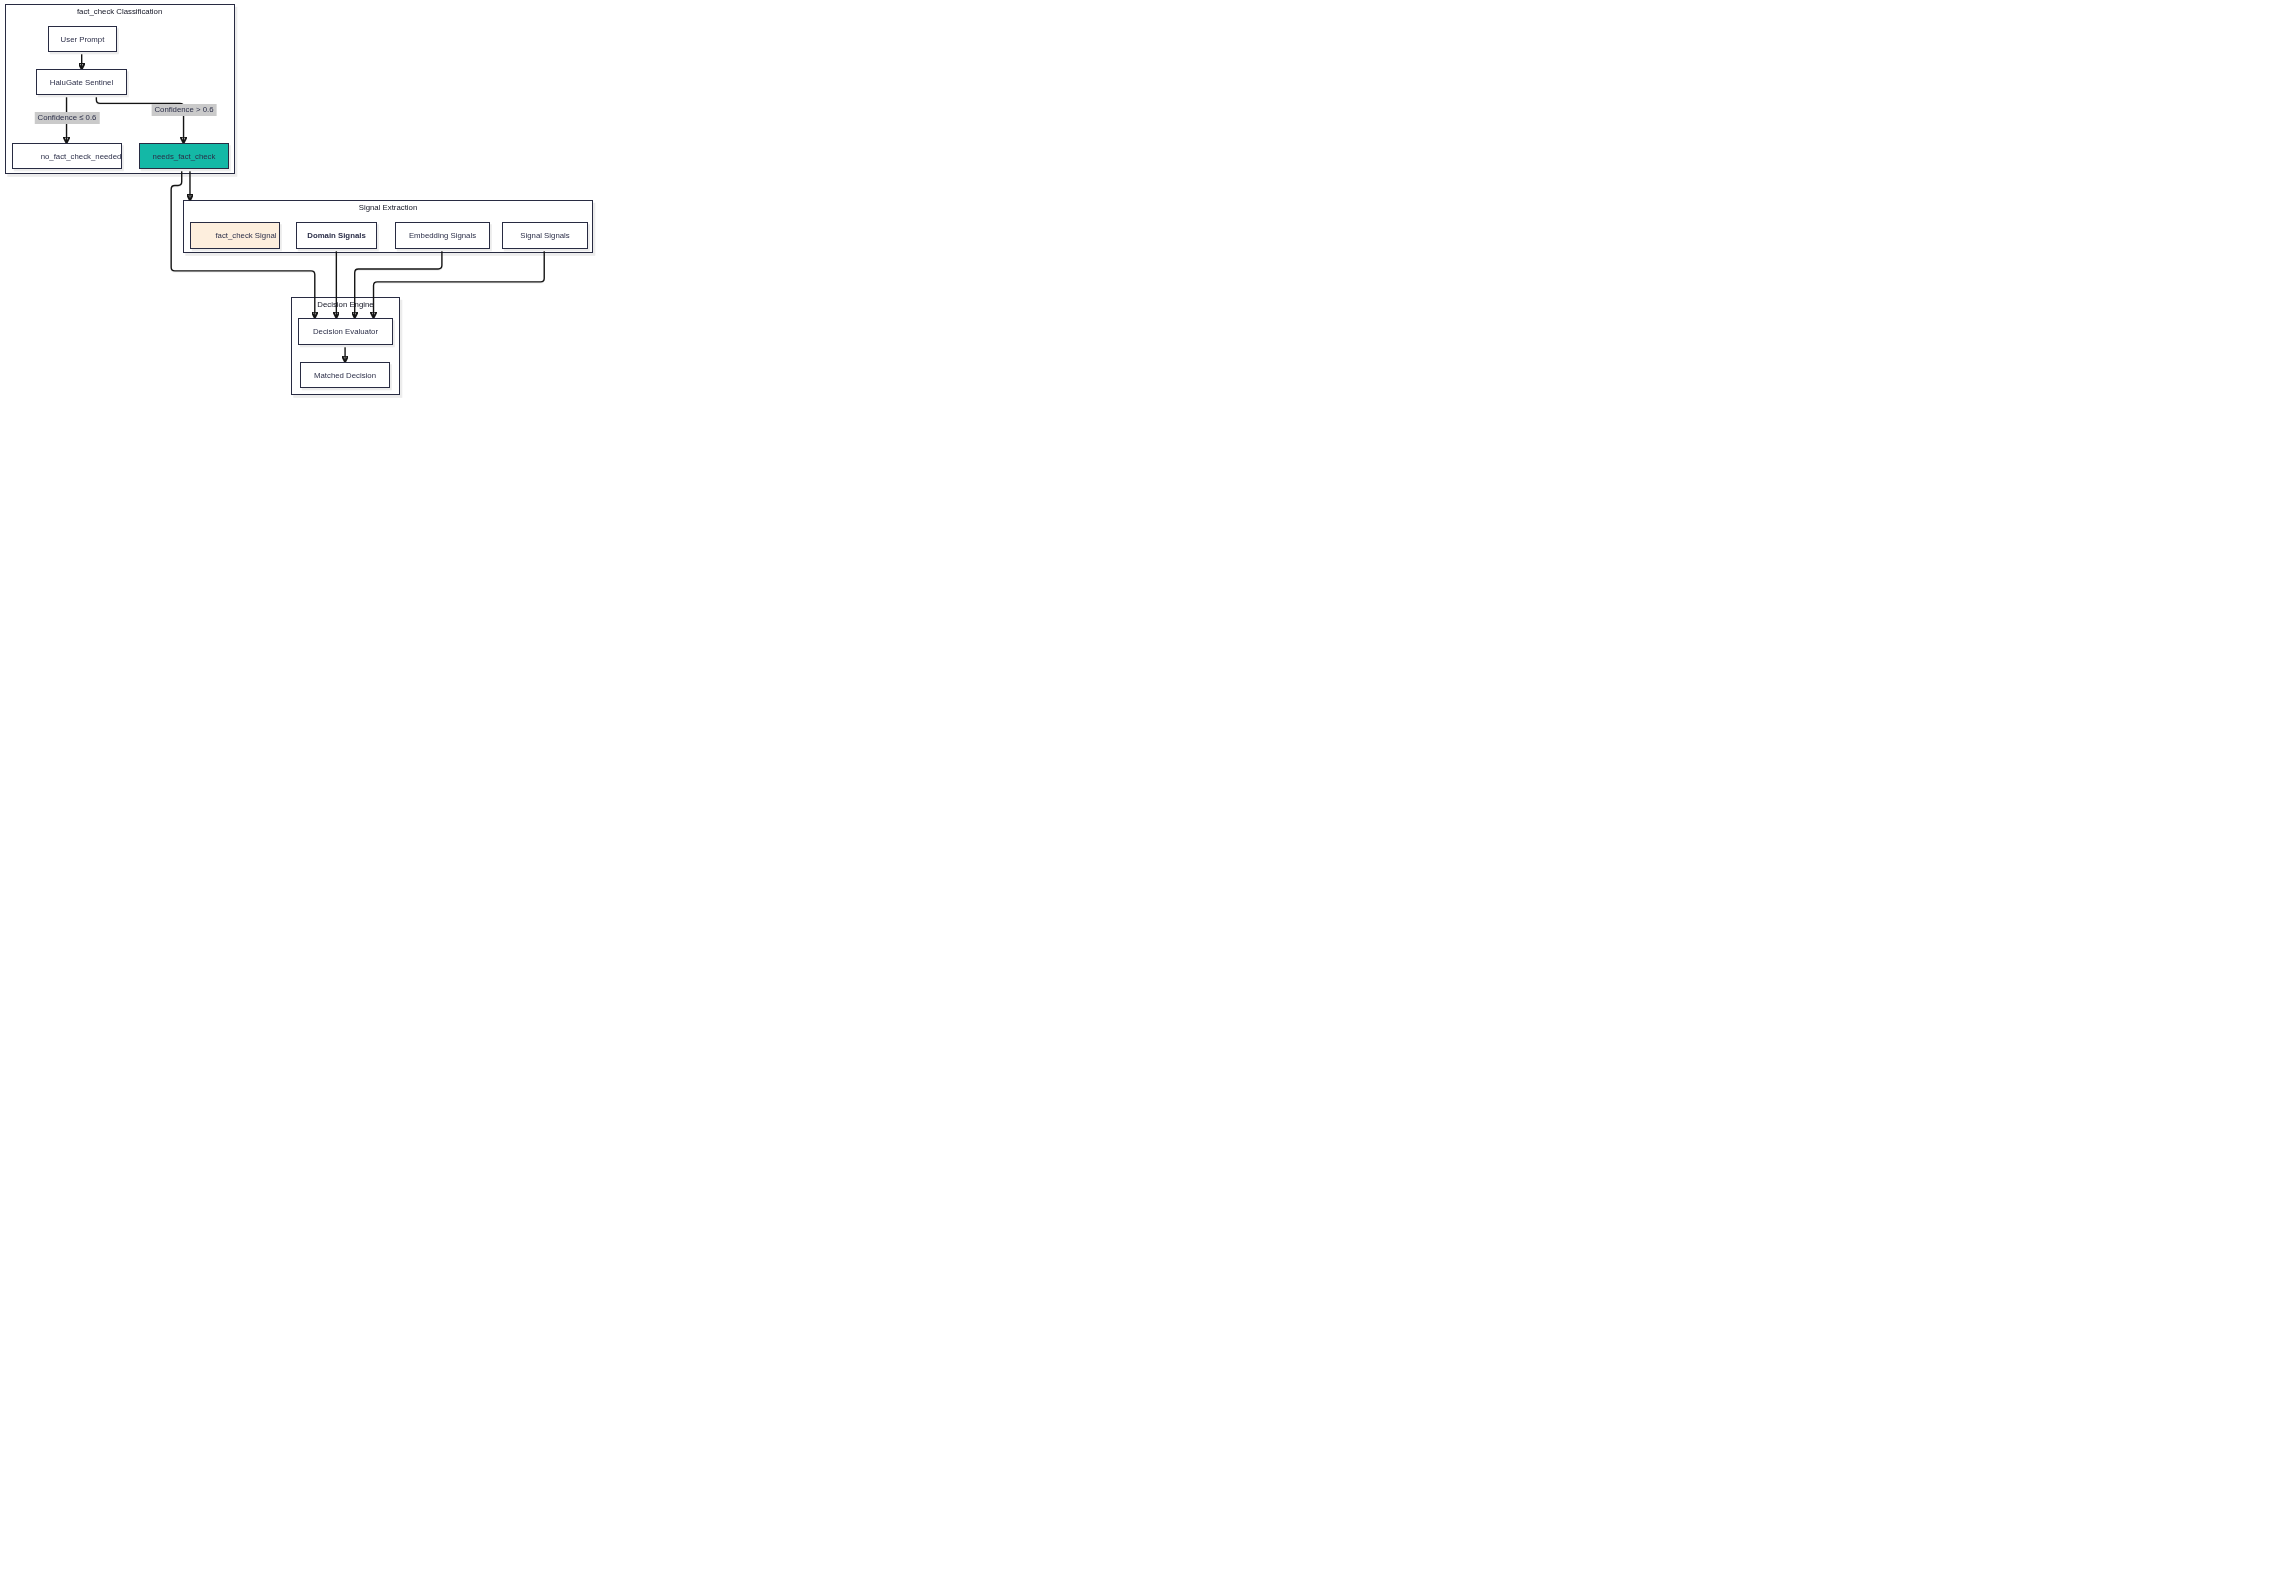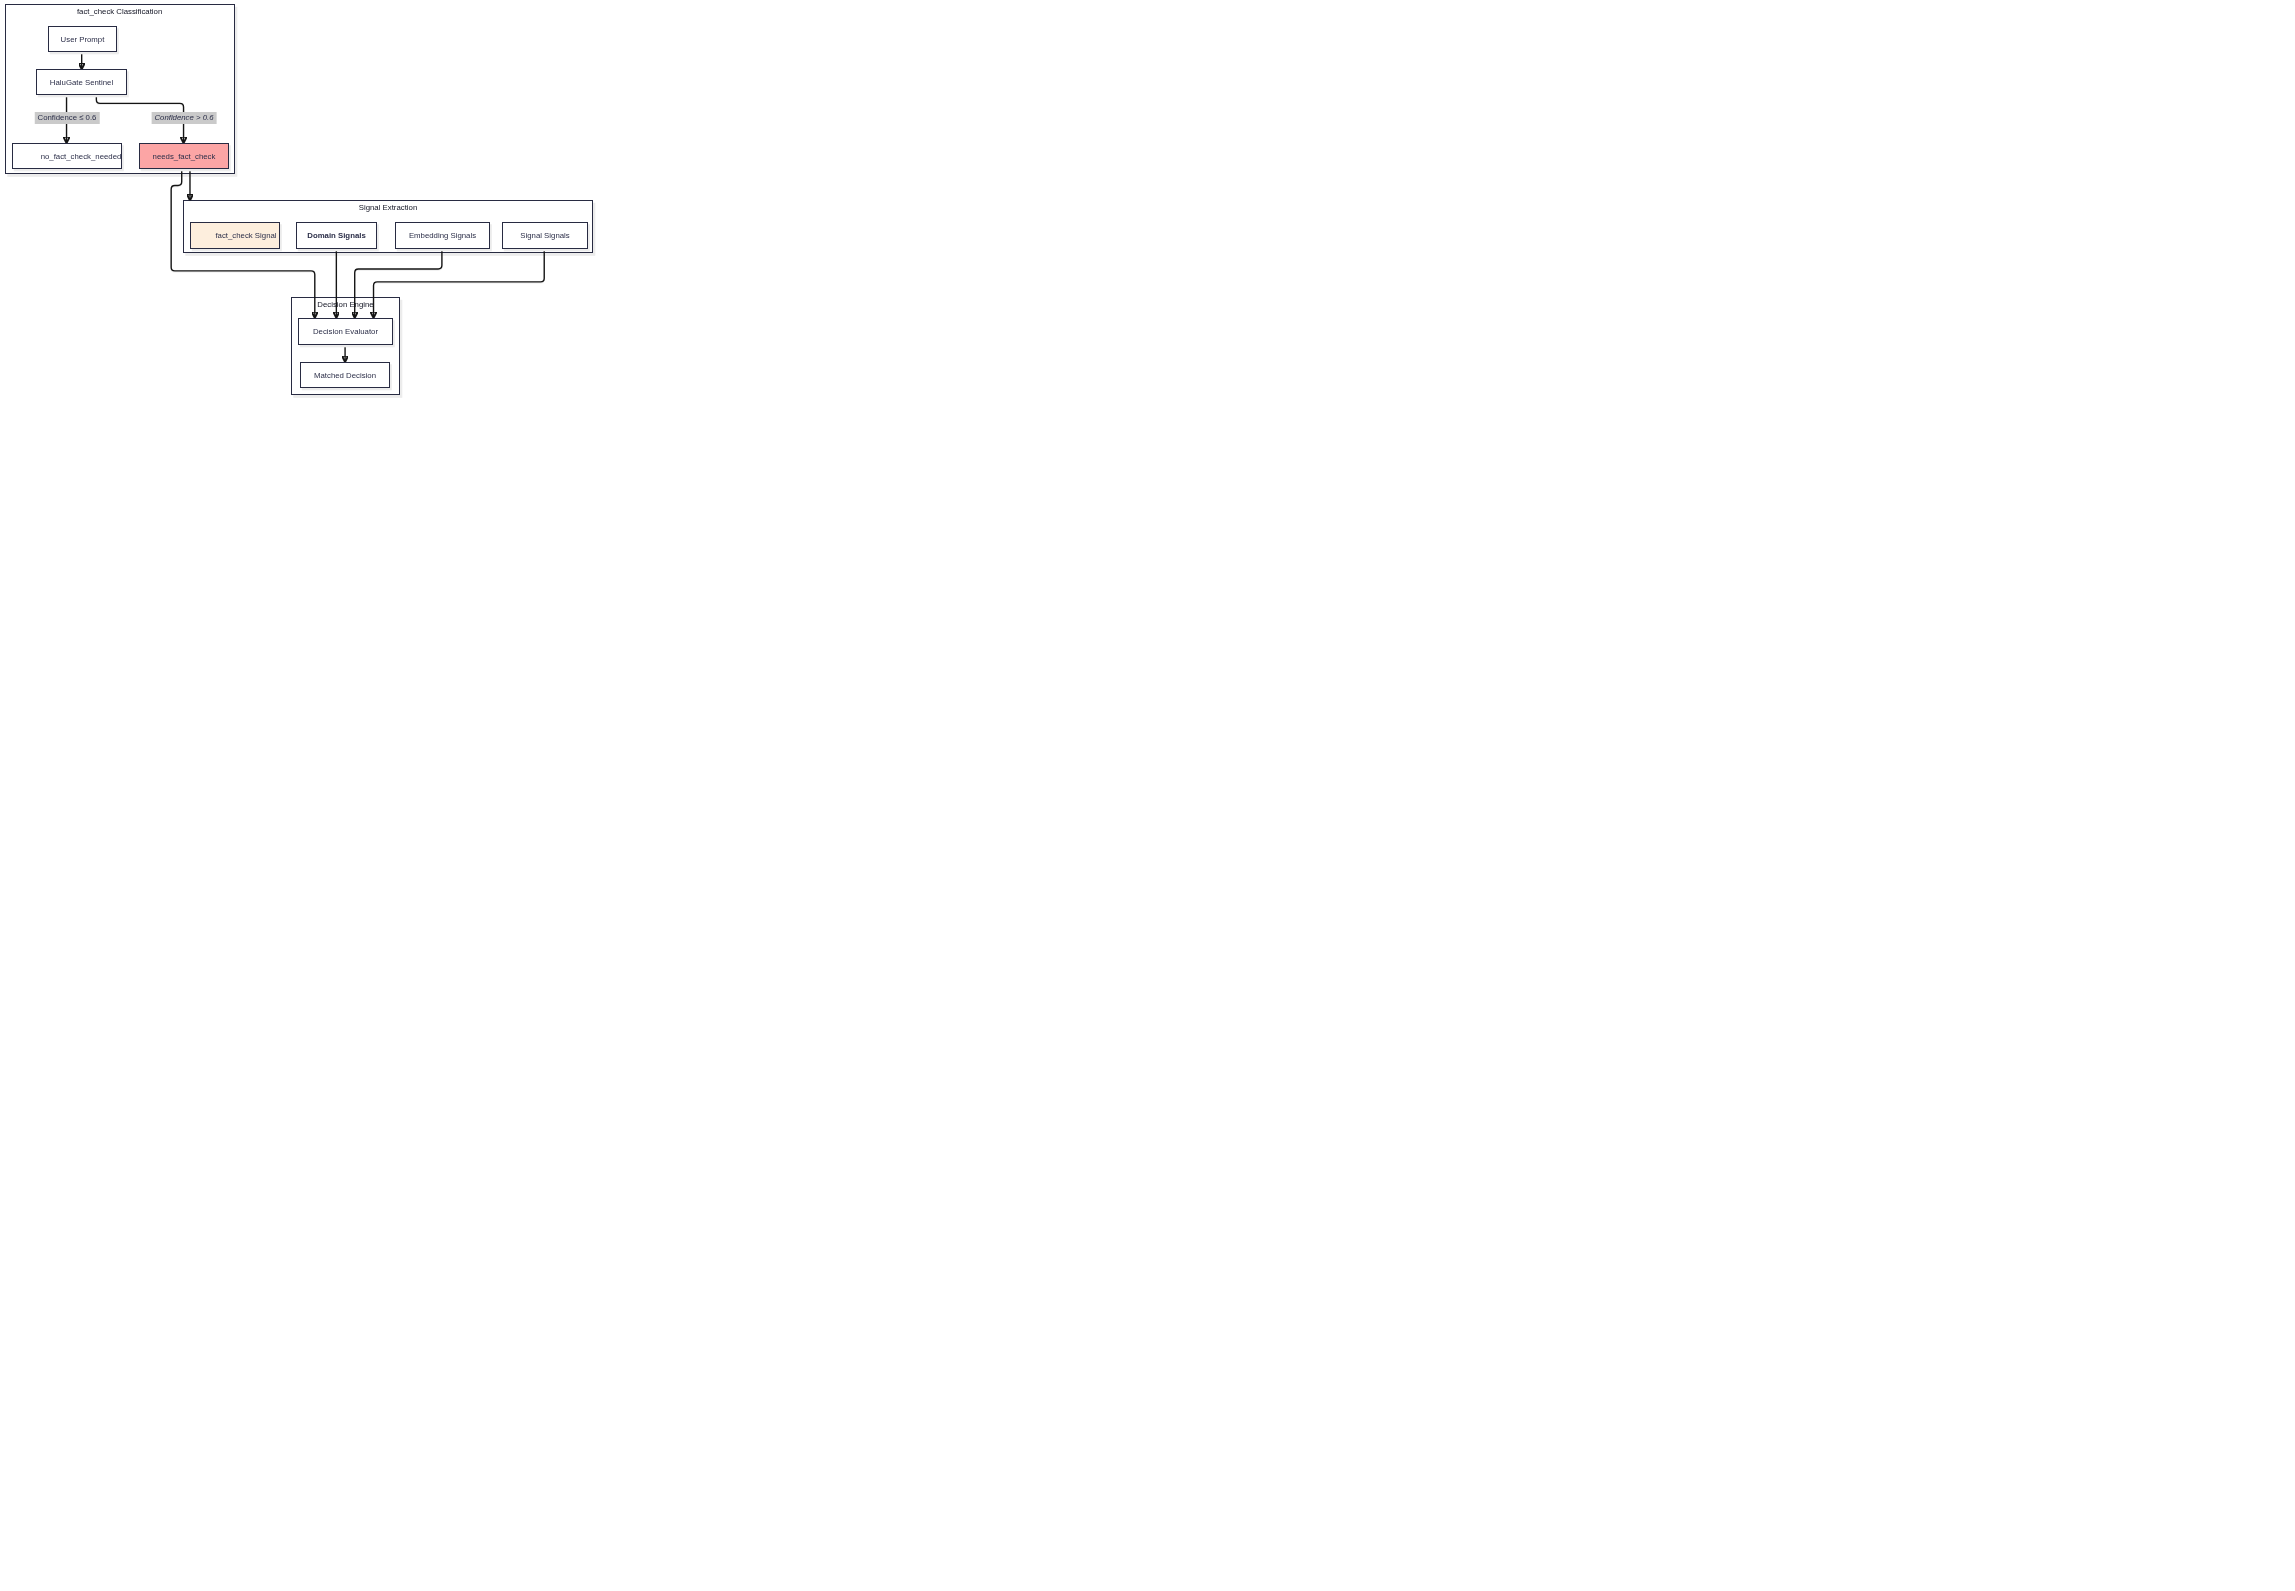--- a/index.html
+++ b/index.html
@@ -45,21 +45,21 @@
     box-sizing: border-box;
     box-shadow: 1.8px 2.3px 0 #ececec;
     display: flex;
     align-items: center;
     justify-content: center;
     font-size: 7.8px;
     color: #2b2e48;
     z-index: 3;
     white-space: nowrap;
   }
-  .node.fill-green { background: #fca5a5; }
+  .node.fill-green { background: #14b8a6; }
   .node.fill-peach { background: #fdeedd; padding-left: 22px; }
   .edge-label {
     position: absolute;
     transform: translateX(-50%);
     background: #cacaca;
     color: #2b2e48;
     font-size: 7.8px;
     line-height: 10px;
     padding: 0.9px 2.8px;
     white-space: nowrap;
@@ -134,16 +134,16 @@
 
   <div class="node" style="left:298px; top:318px; width:95px; height:27px;">
     <span>Decision Evaluator</span>
   </div>
 
   <div class="node" style="left:300px; top:362px; width:90px; height:26px;">
     <span>Matched Decision</span>
   </div>
 
   <div class="edge-label" style="left:67px; top:112px;">Confidence ≤ 0.6</div>
-  <div class="edge-label" style="left:184px; top:112px;font-style:italic;">Confidence &gt; 0.6</div>
+  <div class="edge-label" style="left:184px; top:104px;">Confidence &gt; 0.6</div>
 
 </div>
 
 
 </body></html>

